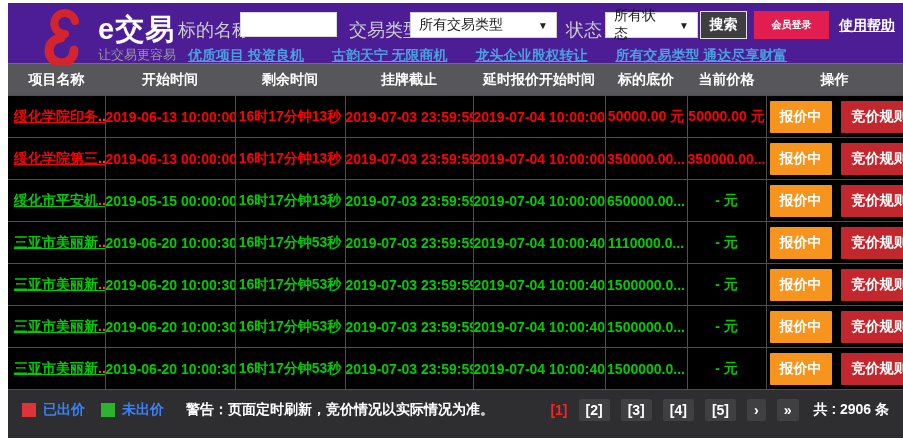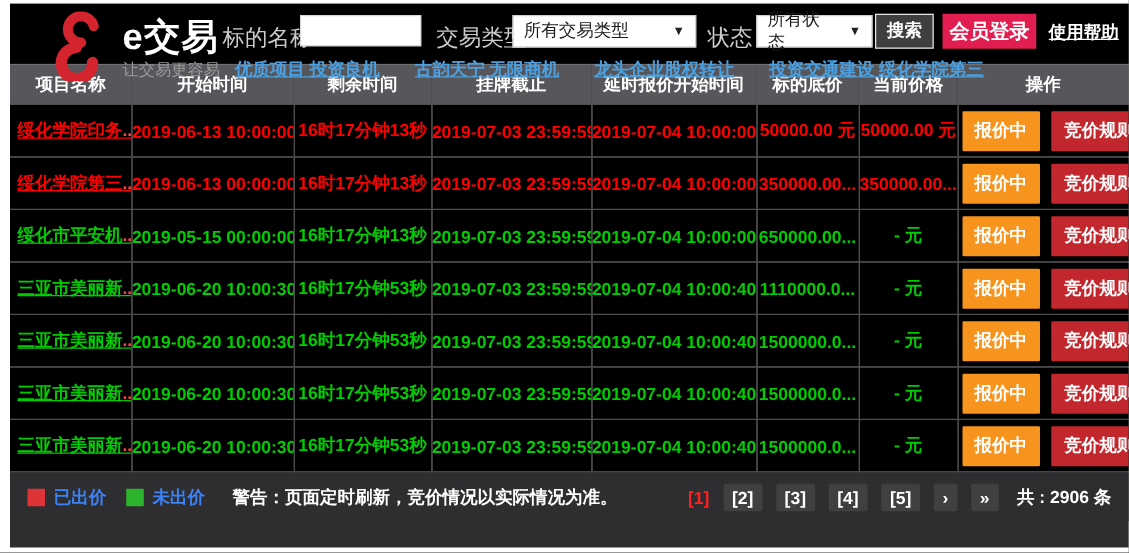--- a/index.html
+++ b/index.html
@@ -6,40 +6,40 @@
   body {
     background: #ffffff;
     font-family: "Liberation Sans", "DejaVu Sans", sans-serif;
     width: 903px; height: 442px; overflow: hidden;
   }
   .app {
     position: relative; margin: 3px 0 0 8px;
     width: 895px; height: 435px; background: #2e2e30;
   }
   
-  .hdr { position: relative; height: 48px; background: #000000; }
+  .hdr { position: relative; height: 60px; background: #4c1d95; }
   .logo { position: absolute; left: 36px; top: 6px; display: flex; align-items: center; }
   .logo-icon { width: 48px; height: 56px; }
   .brand-wrap { margin-left: 6px; }
   .brand { color: #ffffff; font-size: 29px; font-weight: 700; letter-spacing: 1px; line-height: 30px; }
   .tagline { color: #9a9a9a; font-size: 13px; margin-top: 2px; }
   .flabel { position: absolute; top: 15px; color: #cccccc; font-size: 18px; }
   .tb-input { position: absolute; left: 232px; top: 9px; width: 97px; height: 25px;
     background: #fff; border: 1px solid #d9d9d9; outline: none; padding: 0 5px; font-size: 13px; }
   .fake-select { position: absolute; top: 9px; height: 26px; background: #fff;
     border: 1px solid #d0d0d0; color: #1a1a1a; font-size: 14px;
     display: flex; align-items: center; padding: 0 8px; cursor: pointer; }
   .fake-select .caret { margin-left: auto; font-size: 10px; color: #222; padding-left: 10px; }
   .sel-type { left: 402px; width: 147px; }
   .sel-status { left: 597px; width: 93px; }
   .btn-search { position: absolute; left: 692px; top: 8px; width: 47px; height: 28px;
     background: #3e3e40; border: 1px solid #e3e3e3; color: #fff; font-size: 14px;
     font-weight: 700; cursor: pointer; }
   .btn-login { position: absolute; left: 746px; top: 8px; width: 75px; height: 28px;
-    border: none; color: #fff; font-size: 16px; font-weight: 700; cursor: pointer; }
+    border: none; color: #fff; font-size: 10px; font-weight: 700; cursor: pointer; }
   .help-link { position: absolute; left: 831px; top: 14px; color: #ffffff; font-size: 14px;
     font-weight: 700; text-decoration: underline; cursor: pointer; }
   .promos { position: absolute; left: 148px; top: 44px; display: flex; gap: 28px; margin-left: 32px; }
   .promo { font-size: 14px; font-weight: 700; text-decoration: underline; cursor: pointer; }
   
   table.grid { width: 895px; border-collapse: collapse; table-layout: fixed; }
   thead th { height: 32px; background: #57575b; border-top: 1px solid #707074;
     color: #ffffff; font-size: 14px; font-weight: 700; text-align: center; }
   thead th:first-child { text-align: center; margin-left: 26px; }
   tbody td { height: 42px; background: #000000; border: 1px solid #4f4f52;
@@ -96,21 +96,21 @@
     </div>
 
     <button class="btn-search">搜索</button>
     <button class="btn-login" style="background: rgb(226, 29, 80);">会员登录</button>
     <span class="help-link">使用帮助</span>
 
     <div class="promos">
         <span class="promo" style="color: rgb(74, 160, 224);">优质项目 投资良机</span>
         <span class="promo" style="color: rgb(74, 160, 224); font-family: Liberation Serif, serif;">古韵天宁 无限商机</span>
         <span class="promo" style="color: rgb(74, 160, 224);">龙头企业股权转让</span>
-        <span class="promo" style="color: rgb(74, 160, 224);">投资交通建设 绥化学院第三</span>
+        <span class="promo" style="color: rgb(74, 160, 224);">所有交易类型 通达尽享财富</span>
       </div>
   </div>
 
   <table class="grid">
     <colgroup>
       <col style="width:97px">
         <col style="width:130px">
         <col style="width:110px">
         <col style="width:128px">
       <col style="width:132px">

